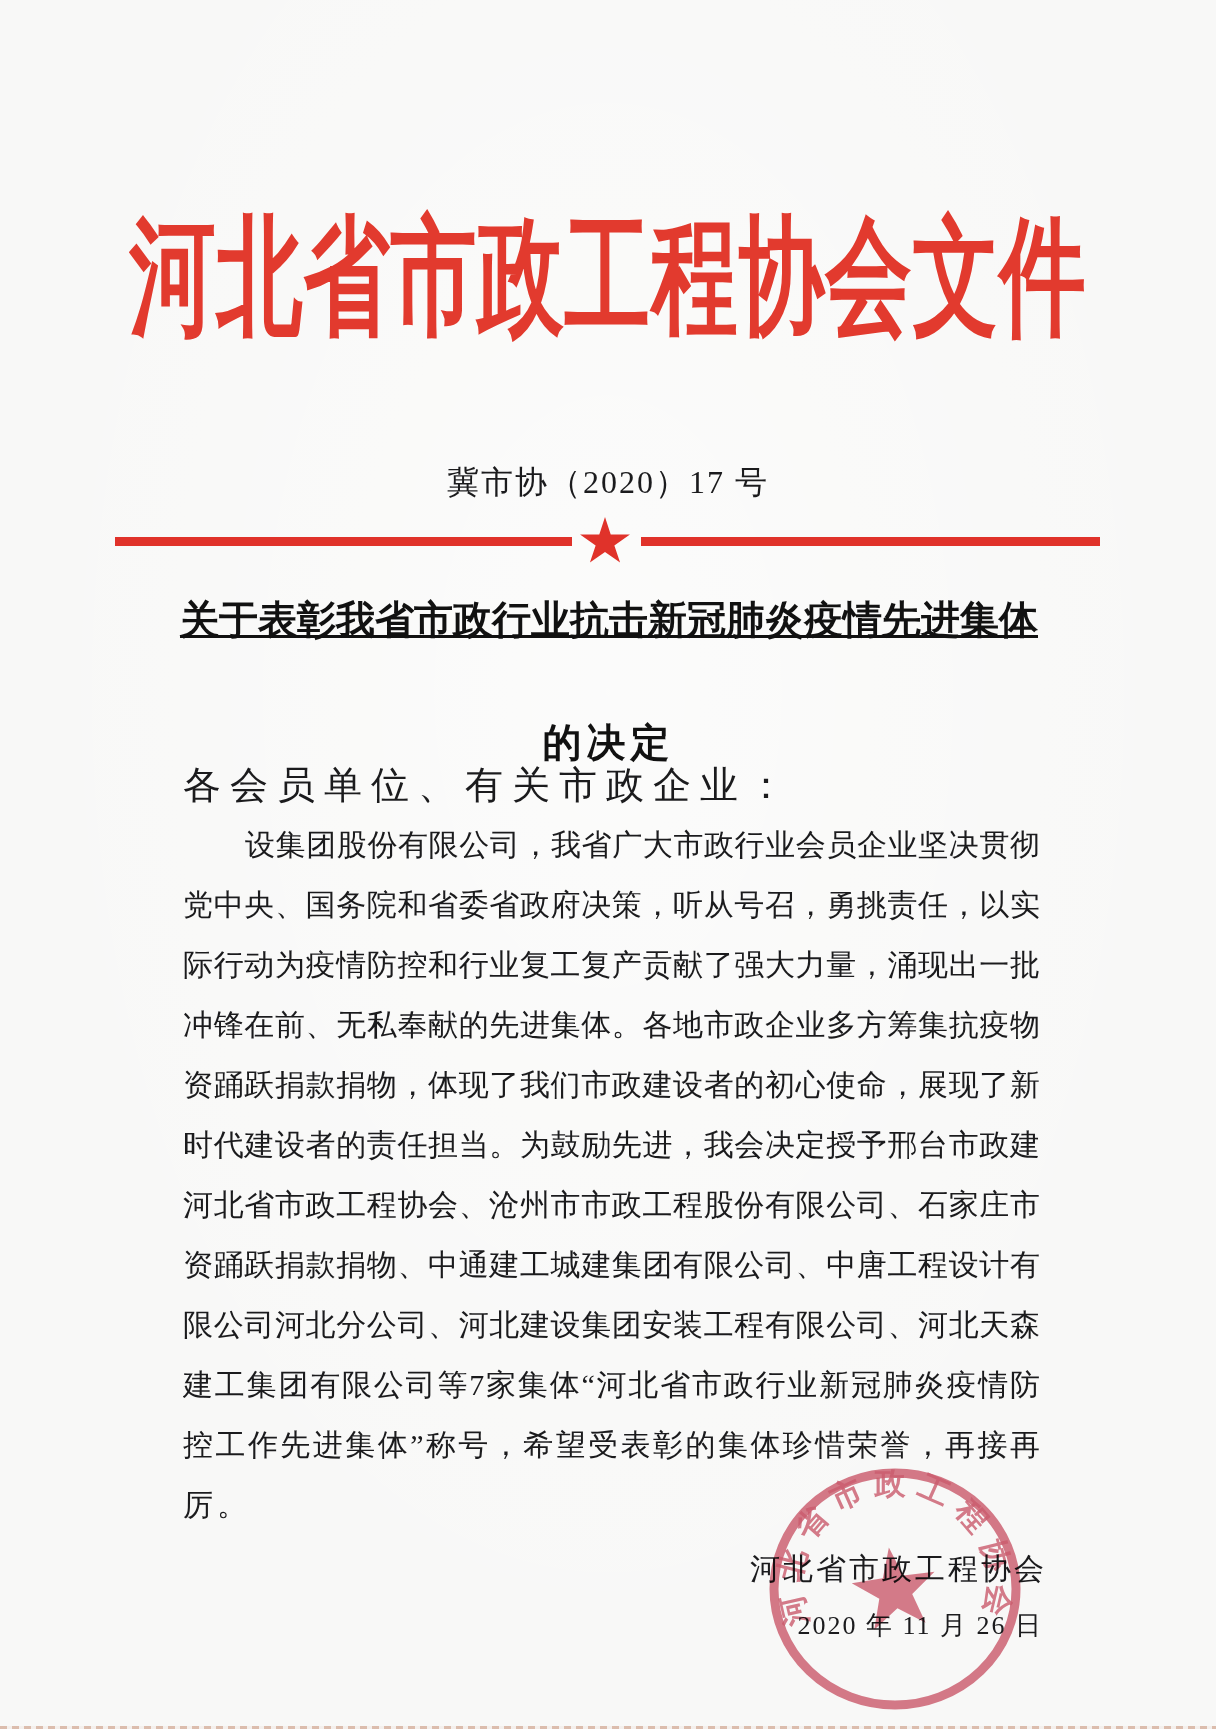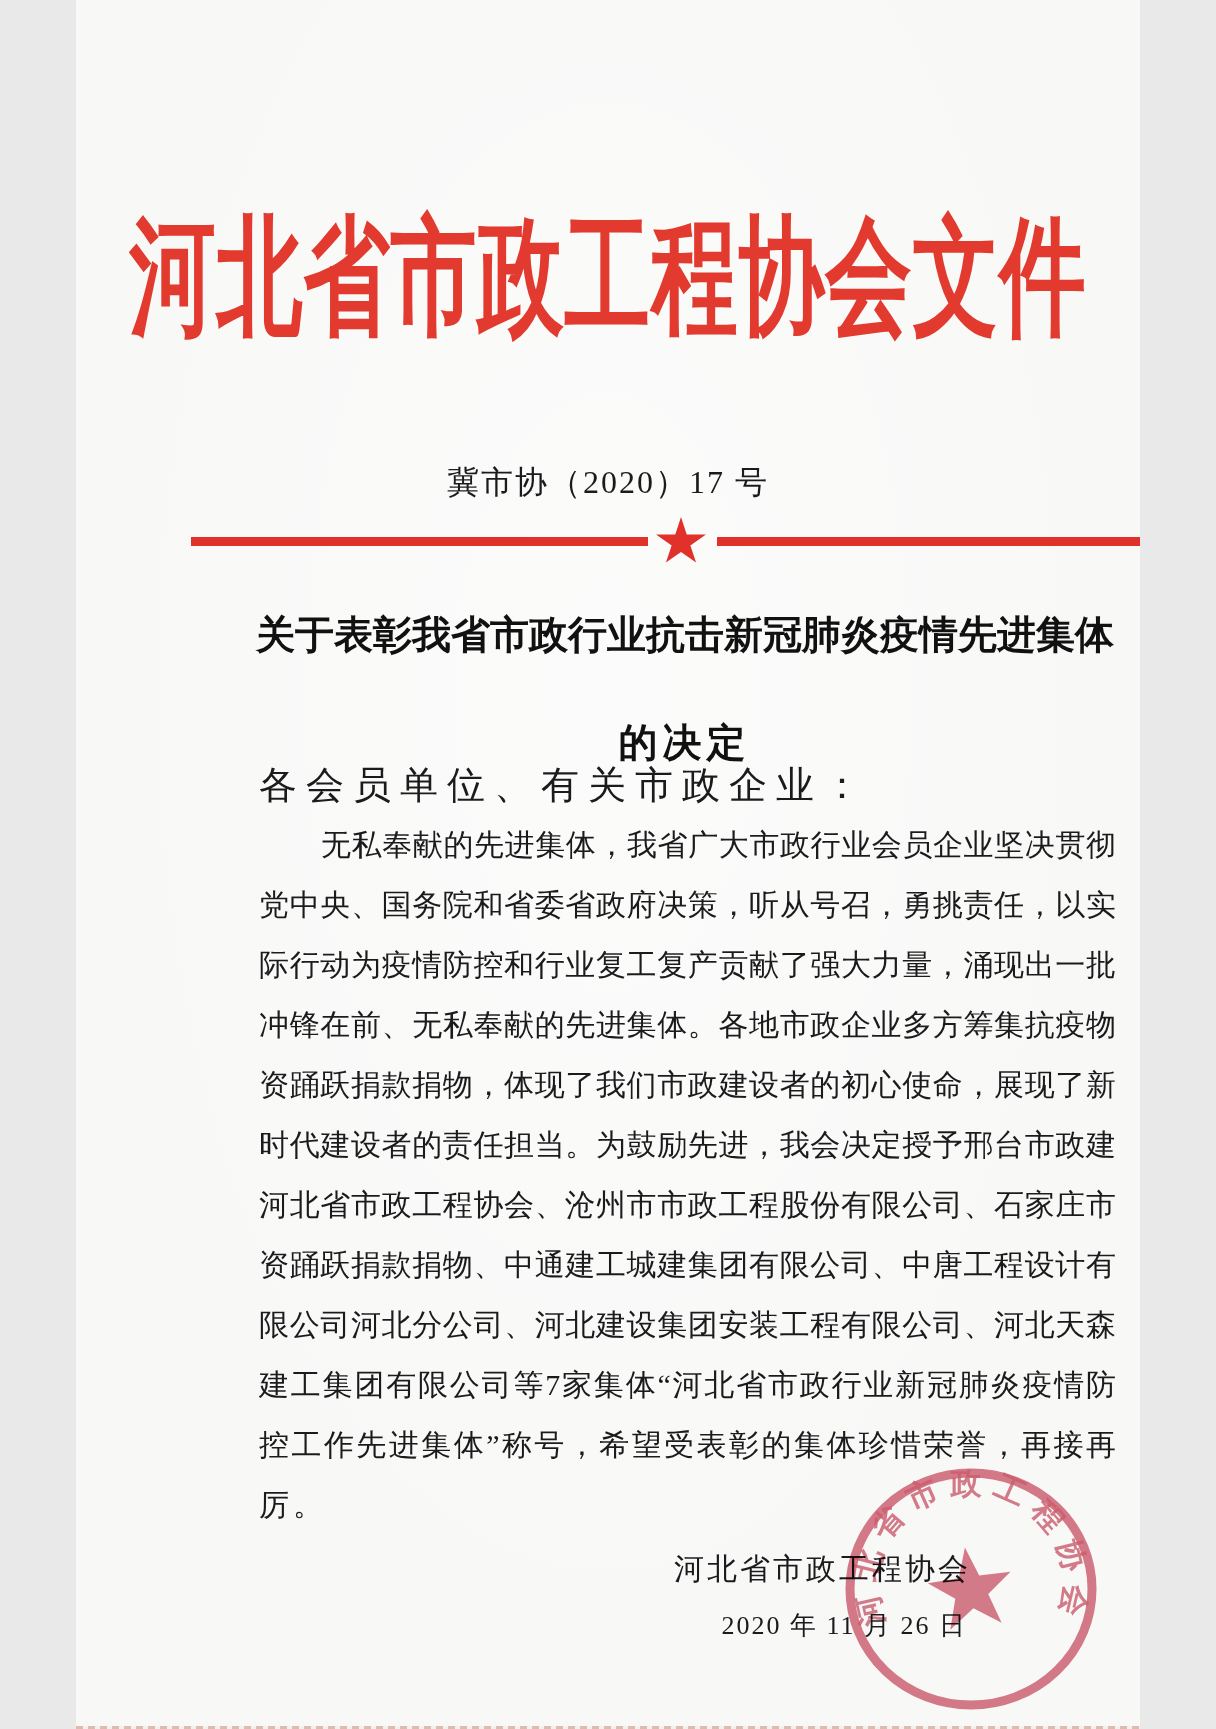--- a/index.html
+++ b/index.html
@@ -9,21 +9,21 @@
     --ink:#1b1b1d;
     --paper:#f8f8f7;
   }
   html,body{margin:0;padding:0;}
   body{
     font-family:"Liberation Serif","DejaVu Serif",serif;
     background:#e9e9e9;
   }
   .page{
     position:relative;
-    width:1064px;height:1729px;
+    width:1216px;height:1729px;
     margin:0 auto;
     background:var(--paper);
     background-image:radial-gradient(ellipse at 50% 40%, rgba(255,255,255,.5), rgba(0,0,0,0) 70%);
     overflow:hidden;
   }
   
   .scan-edge{
     position:absolute;left:0;bottom:0;width:100%;height:3px;
     background:repeating-linear-gradient(90deg,
       rgba(196,140,112,.55) 0 7px, rgba(196,140,112,.08) 7px 12px);
@@ -53,21 +53,21 @@
     position:absolute;left:579px;top:517px;width:52px;height:50px;
     background:var(--divider-red);
     clip-path:polygon(50% 0%,61% 35%,98% 35%,68% 57%,79% 91%,50% 70%,21% 91%,32% 57%,2% 35%,39% 35%);
   }
   .doc-title{
     position:absolute;left:180px;width:857px;
     text-align:center;
     font-size:39px;font-weight:bold;color:#111;
     white-space:nowrap;
   }
-  .doc-title.l1{top:608px;letter-spacing:0;}
+  .doc-title.l1{top:593px;letter-spacing:0;text-decoration:underline;}
   .doc-title.l2{top:668px;letter-spacing:5px;margin-top:48px;}
   .salutation{
     position:absolute;left:183px;top:760px;
     font-size:38px;color:var(--ink);
     letter-spacing:9px;white-space:nowrap;
   }
   .body-block{
     position:absolute;left:183px;top:823px;width:857px;
     font-size:30px;color:var(--ink);
   }
@@ -114,21 +114,21 @@
   <div class="divider-left"></div>
   <div class="divider-star"></div>
   <div class="divider-right"></div>
 
   <div class="doc-title l1">关于表彰我省市政行业抗击新冠肺炎疫情先进集体</div>
   <div class="doc-title l2">的决定</div>
 
   <div class="salutation">各会员单位、有关市政企业：</div>
 
   <div class="body-block">
-    <div class="line indent">无私奉献的先进集体，我省广大市政行业会员企业坚决贯彻</div>
+    <div class="line indent">设集团股份有限公司，我省广大市政行业会员企业坚决贯彻</div>
     <div class="line">党中央、国务院和省委省政府决策，听从号召，勇挑责任，以实</div>
     <div class="line">际行动为疫情防控和行业复工复产贡献了强大力量，涌现出一批</div>
     <div class="line">冲锋在前、无私奉献的先进集体。各地市政企业多方筹集抗疫物</div>
     <div class="line">资踊跃捐款捐物，体现了我们市政建设者的初心使命，展现了新</div>
     <div class="line">时代建设者的责任担当。为鼓励先进，我会决定授予邢台市政建</div>
     <div class="line">河北省市政工程协会、沧州市市政工程股份有限公司、石家庄市</div>
     <div class="line">资踊跃捐款捐物、中通建工城建集团有限公司、中唐工程设计有</div>
     <div class="line">限公司河北分公司、河北建设集团安装工程有限公司、河北天森</div>
     <div class="line">建工集团有限公司等7家集体“河北省市政行业新冠肺炎疫情防</div>
     <div class="line">控工作先进集体”称号，希望受表彰的集体珍惜荣誉，再接再</div>

